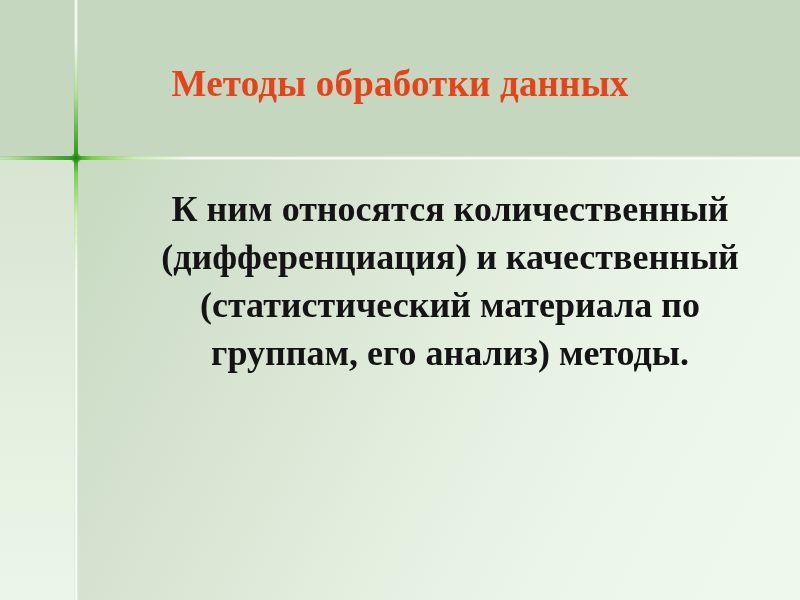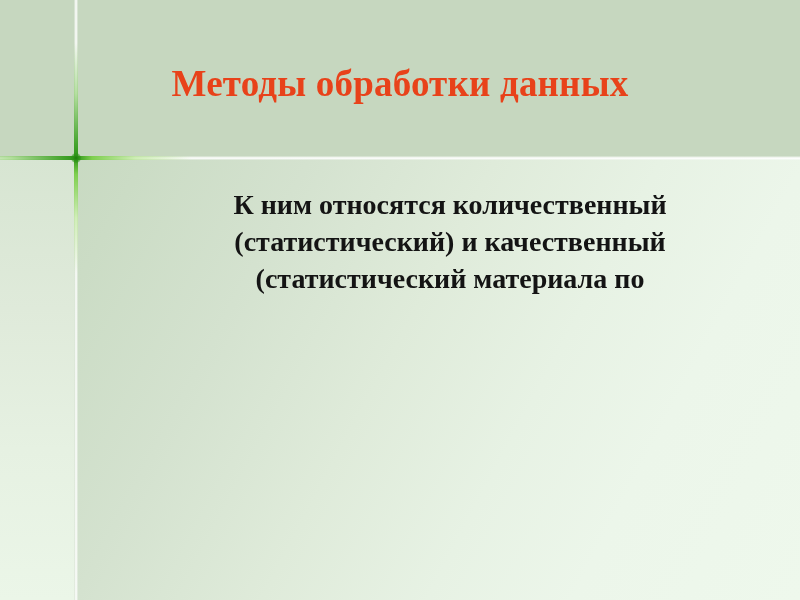--- a/index.html
+++ b/index.html
@@ -154,21 +154,21 @@
     letter-spacing: 0.2px;
     white-space: nowrap;
   }
 
   .body-text {
     position: absolute;
     left: 160px;
     top: 186px;
     width: 580px;
     text-align: center;
-    font-size: 28px;
+    font-size: 36px;
     font-weight: bold;
     line-height: 1.33;
     color: #141414;
   }
   .body-text .line {
     display: block;
     white-space: nowrap;
   }
 </style>
 </head>
@@ -186,17 +186,18 @@
   <div class="sparkle">
     <div class="ray ray-h"></div>
     <div class="ray ray-v"></div>
     <div class="core"></div>
   </div>
 
   <div class="title">Методы обработки данных</div>
 
   <div class="body-text">
     <span class="line">К ним относятся количественный</span>
-    <span class="line">(статистический) и качественный</span>
+    <span class="line">(дифференциация) и качественный</span>
     <span class="line">(статистический материала по</span>
+    <span class="line">группам,  его анализ) методы.</span>
   </div>
 
 </div>
 
 </body></html>

